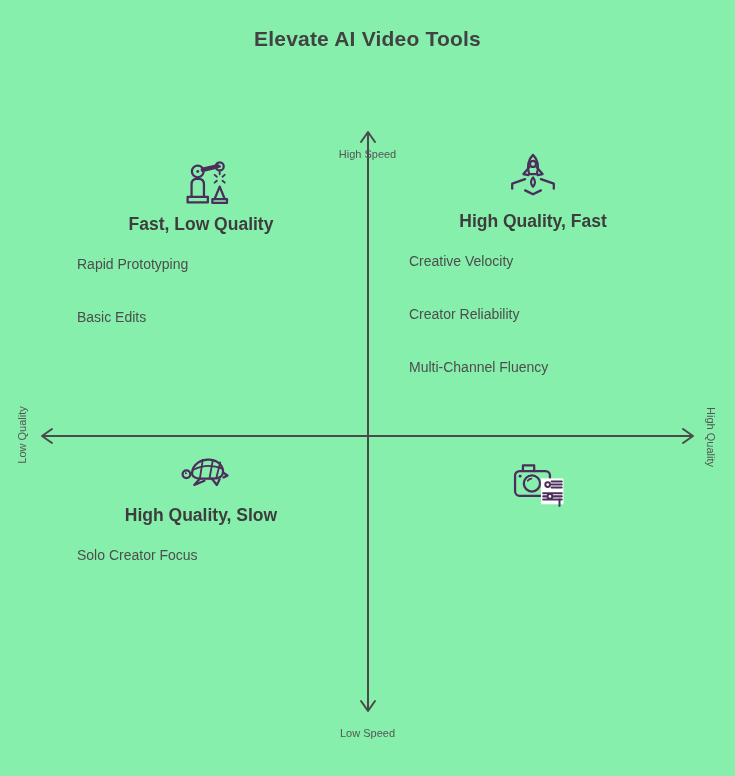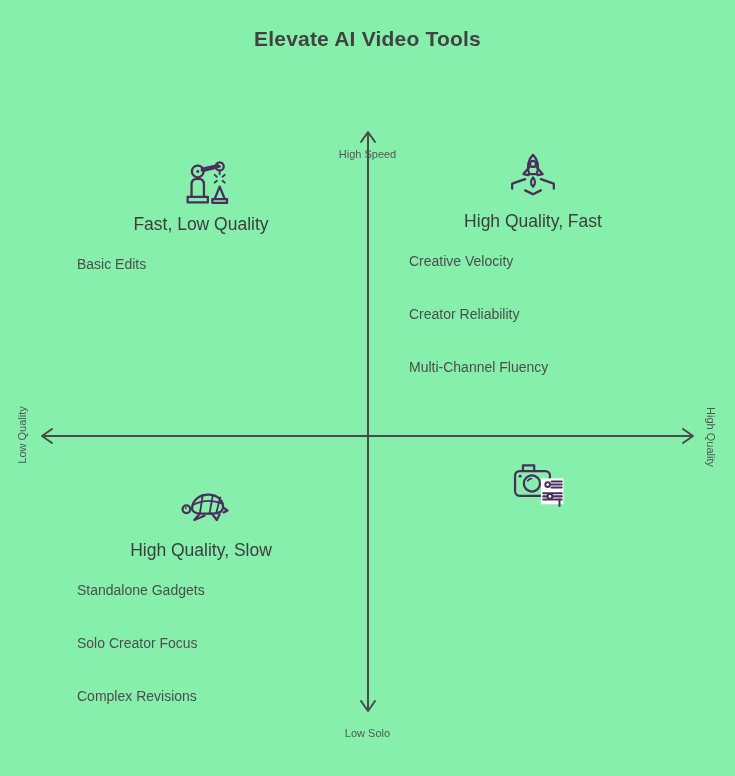--- a/index.html
+++ b/index.html
@@ -37,34 +37,34 @@
     top:435px;left:22px;
     transform:translate(-50%,-50%) rotate(-90deg);
   }
   .axis-label.right{
     top:437px;left:711px;
     transform:translate(-50%,-50%) rotate(90deg);
   }
   .quadrant{position:absolute;width:282px;}
   .q-tl{left:60px;top:152px;}
   .q-tr{left:392px;top:149px;}
-  .q-bl{left:60px;top:478px;}
+  .q-bl{left:60px;top:443px;}
   .q-br{left:392px;top:455px;}
   .q-icon{
     display:flex;justify-content:center;align-items:center;
     height:58px;color:var(--icon);
   }
   .q-icon svg{width:54px;height:54px;}
   .q-tl .q-icon svg{transform:translateX(8px);}
   .q-bl .q-icon svg{transform:translateX(4px);}
   .q-br .q-icon svg{transform:translateX(4px);}
   .q-heading{
     margin-top:2px;height:24px;line-height:24px;
     text-align:center;
-    font-size:17.5px;font-weight:400;color:var(--heading);
+    font-size:17.5px;font-weight:700;color:var(--heading);
   }
   .q-item{
     margin-top:39px;line-height:14px;
     padding-left:17px;
     font-size:14px;color:var(--item);
   }
   .q-items .q-item:first-child{margin-top:21px;}
 </style>
 </head>
 <body>
@@ -78,21 +78,21 @@
       <line x1="368" y1="134" x2="368" y2="709"></line>
       <line x1="44" y1="436" x2="691" y2="436"></line>
       <polyline points="361,142 368,132 375,142"></polyline>
       <polyline points="361,701 368,711 375,701"></polyline>
       <polyline points="52,429 42,436 52,443"></polyline>
       <polyline points="683,429 693,436 683,443"></polyline>
     </g>
   </svg>
 
   <div class="axis-label h top">High Speed</div>
-  <div class="axis-label h bottom">Low Solo</div>
+  <div class="axis-label h bottom">Low Speed</div>
   <div class="axis-label left">Low Quality</div>
   <div class="axis-label right">High Quality</div>
 
   <div class="quadrant q-tl">
     <div class="q-icon">
       <svg viewBox="0 0 48 48" fill="none" stroke="currentColor" stroke-width="2" stroke-linecap="round" stroke-linejoin="round">
         <rect x="5" y="38" width="18" height="5"></rect>
         <path d="M8.5 38 V27 C8.5 23.5 10.5 22 13 22 H15 C17.5 22 19.5 23.5 19.5 27 V38"></path>
         <circle cx="14" cy="15.5" r="5.2"></circle>
         <circle cx="14" cy="15.5" r="1.3" fill="currentColor" stroke="none"></circle>
@@ -105,20 +105,21 @@
             <path d="M38 18.5 L36 20.2"></path>
           <path d="M29 25.5 L31 23.8"></path>
             <path d="M38 25.5 L36 23.8"></path>
         </g>
         <path d="M29 40 L33.5 29 L38 40"></path>
         <rect x="27" y="40" width="13" height="3.5"></rect>
       </svg>
     </div>
     <div class="q-heading">Fast, Low Quality</div>
     <div class="q-items">
+      <div class="q-item">Rapid Prototyping</div>
       <div class="q-item">Basic Edits</div>
     </div>
   </div>
 
   <div class="quadrant q-tr">
     <div class="q-icon">
       <svg viewBox="0 0 48 48" fill="none" stroke="currentColor" stroke-width="2" stroke-linecap="round" stroke-linejoin="round">
         <path d="M24 3.5 C28.2 7.5 29.8 14 27.3 20.5 H20.7 C18.2 14 19.8 7.5 24 3.5 Z"></path>
         <circle cx="24" cy="11.5" r="2.7"></circle>
         <path d="M20.7 14.5 L15.5 20.5 L19.8 21.5"></path>
@@ -147,23 +148,21 @@
         <path d="M22 13.3 L19.5 29.5" stroke-width="1.6"></path>
         <path d="M31 13.2 L28 29.8" stroke-width="1.6"></path>
         <path d="M37.5 15.5 L34 29.6" stroke-width="1.6"></path>
         <path d="M19.5 29.8 L14.5 35.5 L23.5 31.8"></path>
         <path d="M30 29.8 L34.5 35.5 L37 30.5"></path>
         <path d="M40 24.5 L44 27 L40.5 28.8"></path>
       </svg>
     </div>
     <div class="q-heading">High Quality, Slow</div>
     <div class="q-items">
-      <div class="q-item">Standalone Gadgets</div>
       <div class="q-item">Solo Creator Focus</div>
-      <div class="q-item">Complex Revisions</div>
     </div>
   </div>
 
   <div class="quadrant q-br">
     <div class="q-icon">
       <svg viewBox="0 0 48 48" fill="none" stroke="currentColor" stroke-width="2" stroke-linecap="round" stroke-linejoin="round">
         <path d="M11.5 12.5 V7.5 H21.5 V12.5"></path>
         <path d="M8.5 12.5 H31.5 A4 4 0 0 1 35.5 16.5 V30.5 A4 4 0 0 1 31.5 34.5 H8.5 A4 4 0 0 1 4.5 30.5 V16.5 A4 4 0 0 1 8.5 12.5 Z"></path>
         <circle cx="9" cy="17" r="1.3" fill="currentColor" stroke="none"></circle>
         <circle cx="19.5" cy="23.5" r="7.2"></circle>

